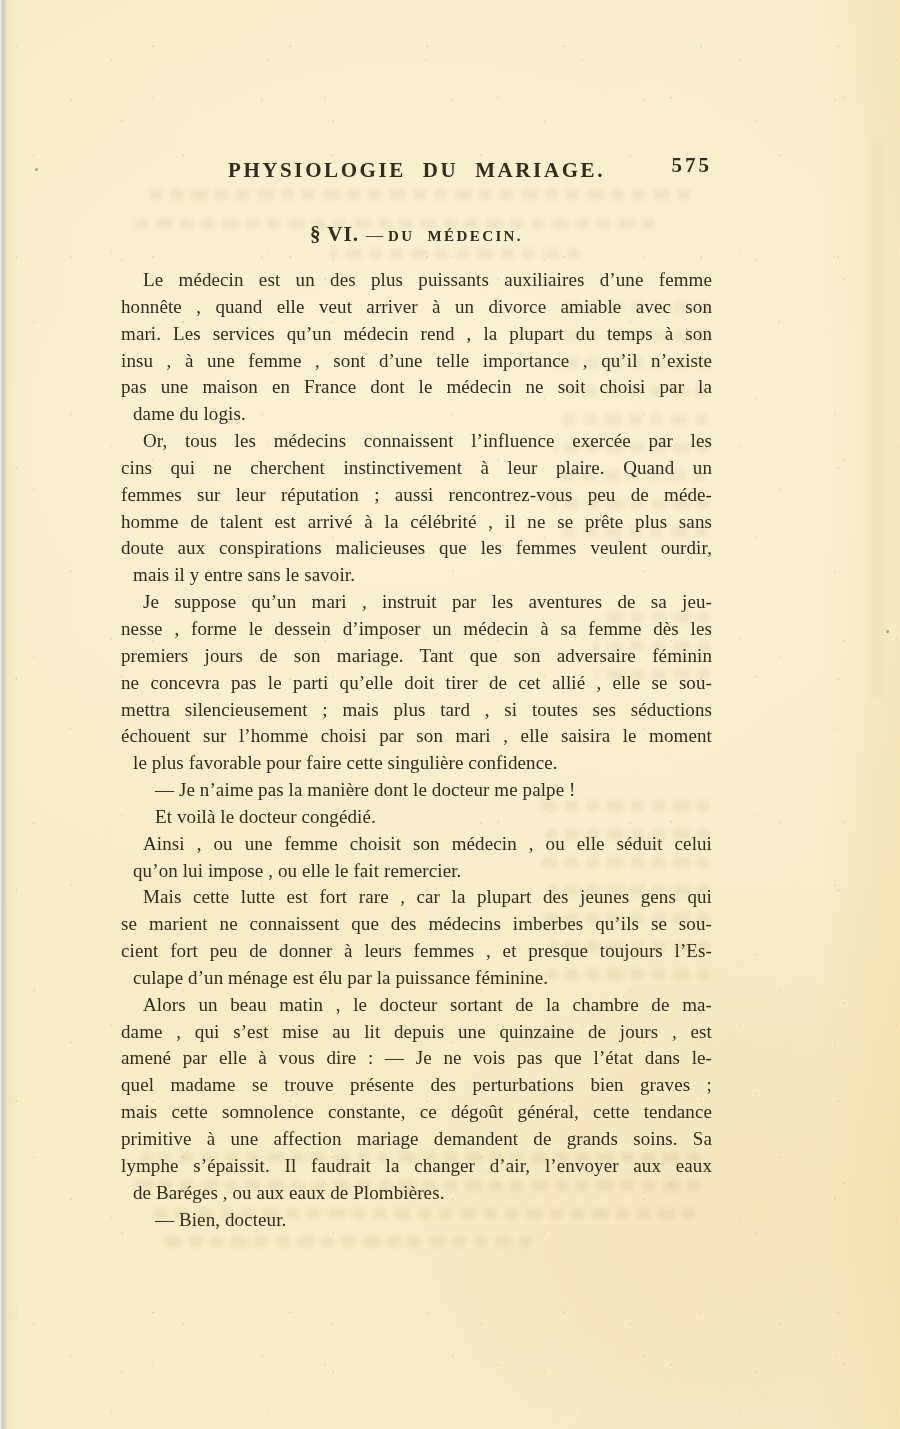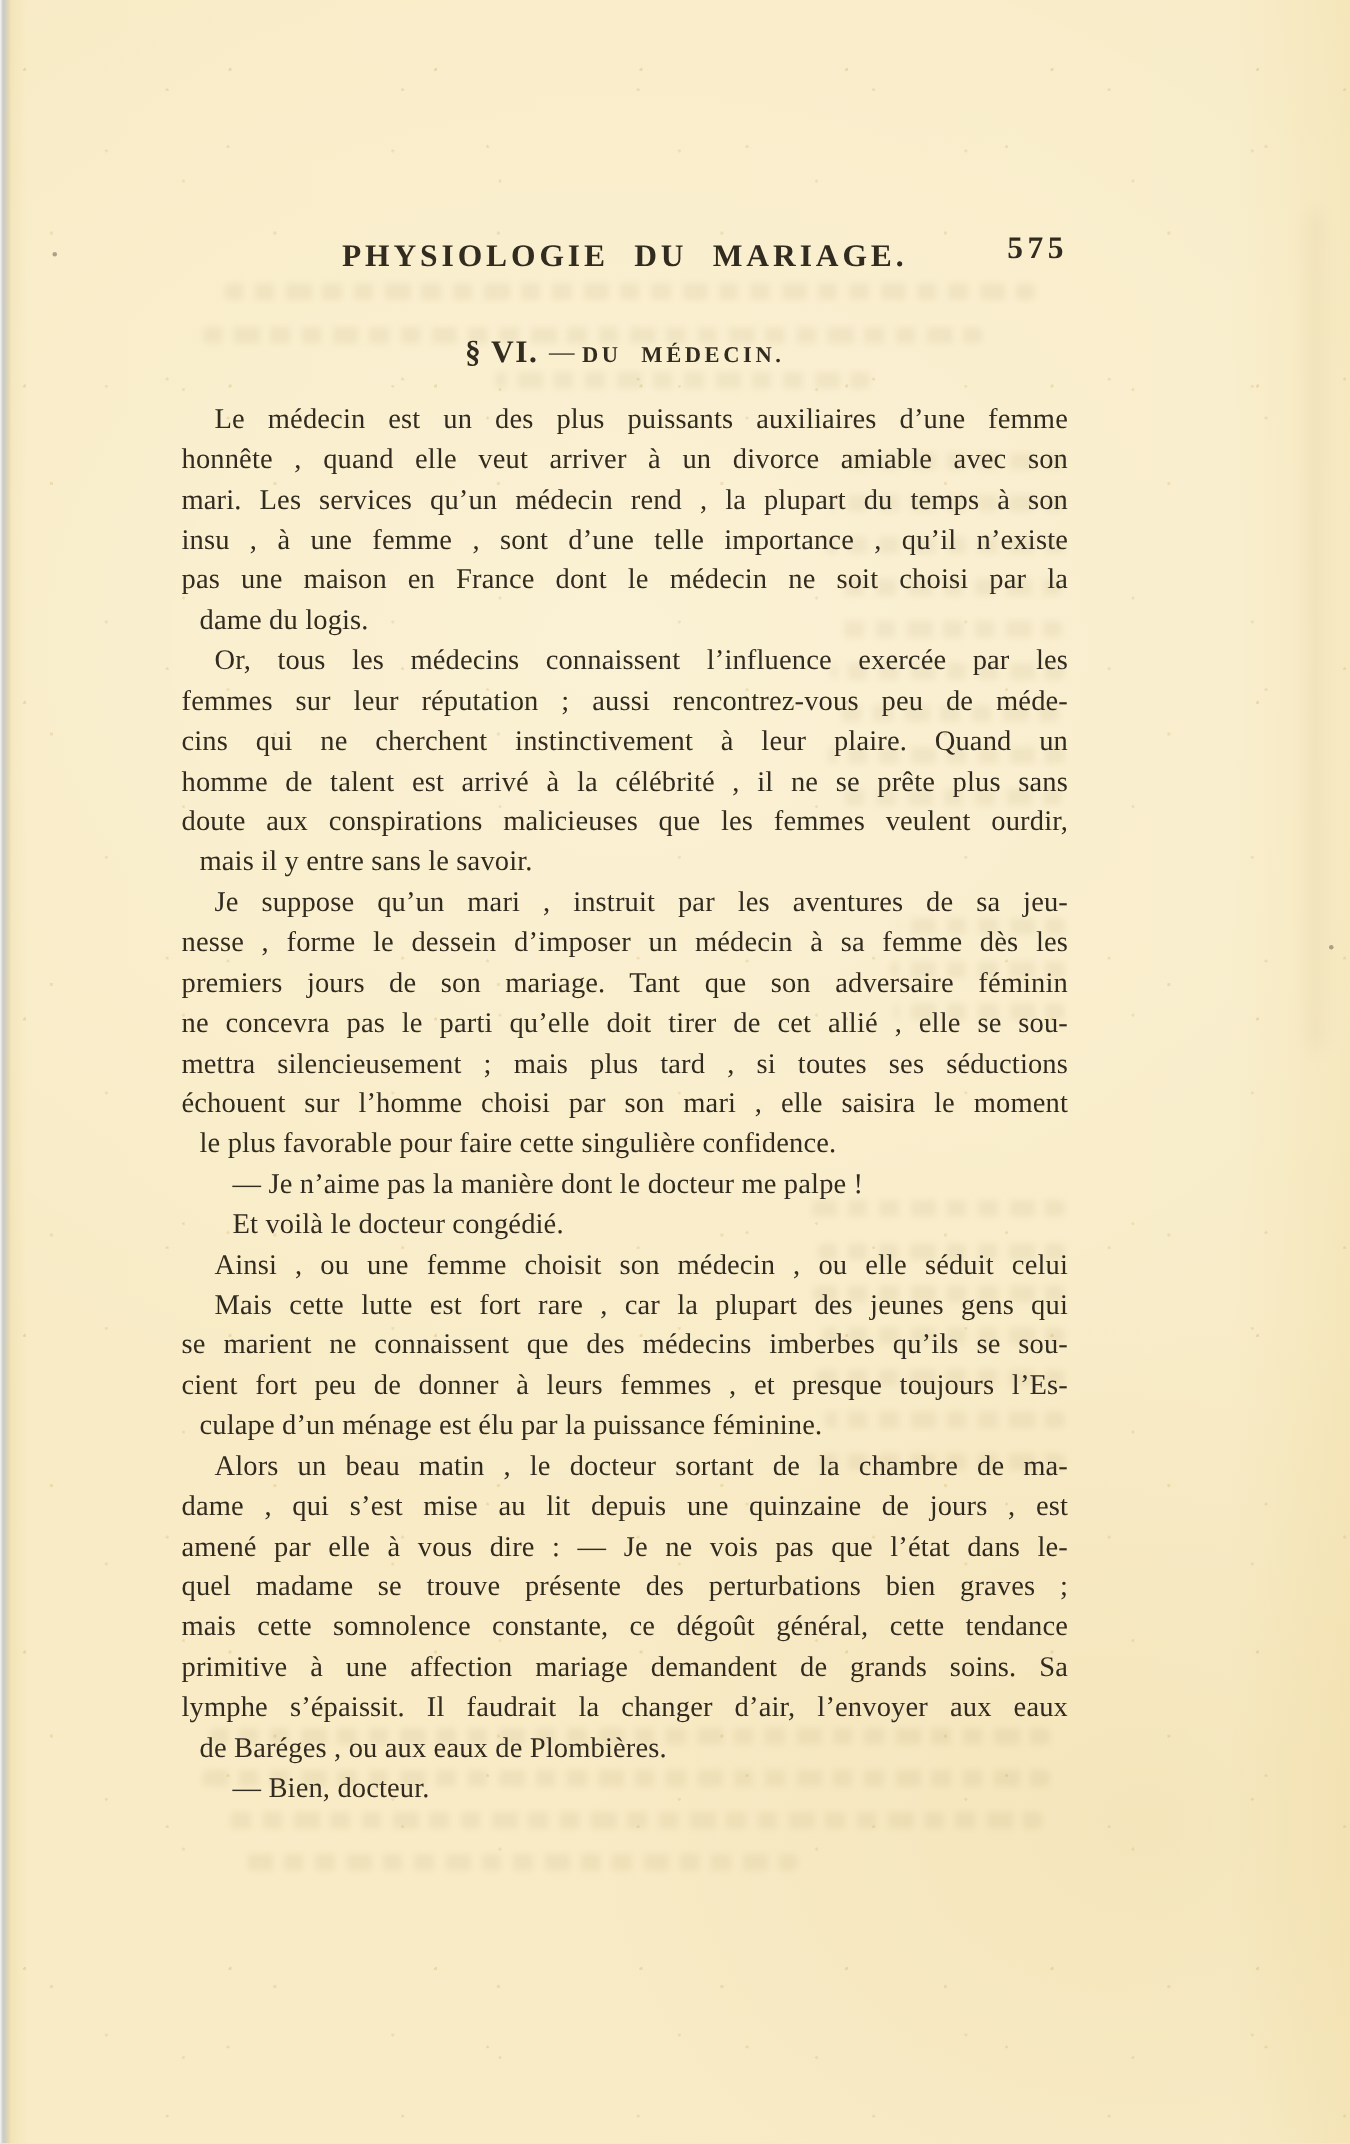--- a/index.html
+++ b/index.html
@@ -128,22 +128,22 @@
       <div class="para">
         <div class="bt-line first">Le médecin est un des plus puissants auxiliaires d’une femme</div>
         <div class="bt-line">honnête , quand elle veut arriver à un divorce amiable avec son</div>
         <div class="bt-line">mari. Les services qu’un médecin rend , la plupart du temps à son</div>
         <div class="bt-line">insu , à une femme , sont d’une telle importance , qu’il n’existe</div>
         <div class="bt-line">pas une maison en France dont le médecin ne soit choisi par la</div>
         <div class="bt-line last">dame du logis.</div>
       </div>
       <div class="para">
         <div class="bt-line first">Or, tous les médecins connaissent l’influence exercée par les</div>
+        <div class="bt-line">cins qui ne cherchent instinctivement à leur plaire. Quand un</div>
         <div class="bt-line">femmes sur leur réputation ; aussi rencontrez-vous peu de méde-</div>
-        <div class="bt-line">cins qui ne cherchent instinctivement à leur plaire. Quand un</div>
         <div class="bt-line">homme de talent est arrivé à la célébrité , il ne se prête plus sans</div>
         <div class="bt-line">doute aux conspirations malicieuses que les femmes veulent ourdir,</div>
         <div class="bt-line last">mais il y entre sans le savoir.</div>
       </div>
       <div class="para">
         <div class="bt-line first">Je suppose qu’un mari , instruit par les aventures de sa jeu-</div>
         <div class="bt-line">nesse , forme le dessein d’imposer un médecin à sa femme dès les</div>
         <div class="bt-line">premiers jours de son mariage. Tant que son adversaire féminin</div>
         <div class="bt-line">ne concevra pas le parti qu’elle doit tirer de cet allié , elle se sou-</div>
         <div class="bt-line">mettra silencieusement ; mais plus tard , si toutes ses séductions</div>
@@ -151,20 +151,21 @@
         <div class="bt-line last">le plus favorable pour faire cette singulière confidence.</div>
       </div>
       <div class="para">
         <div class="bt-line first last">— Je n’aime pas la manière dont le docteur me palpe !</div>
       </div>
       <div class="para">
         <div class="bt-line first last">Et voilà le docteur congédié.</div>
       </div>
       <div class="para">
         <div class="bt-line first">Ainsi , ou une femme choisit son médecin , ou elle séduit celui</div>
+        <div class="bt-line last">qu’on lui impose , ou elle le fait remercier.</div>
       </div>
       <div class="para">
         <div class="bt-line first">Mais cette lutte est fort rare , car la plupart des jeunes gens qui</div>
         <div class="bt-line">se marient ne connaissent que des médecins imberbes qu’ils se sou-</div>
         <div class="bt-line">cient fort peu de donner à leurs femmes , et presque toujours l’Es-</div>
         <div class="bt-line last">culape d’un ménage est élu par la puissance féminine.</div>
       </div>
       <div class="para">
         <div class="bt-line first">Alors un beau matin , le docteur sortant de la chambre de ma-</div>
         <div class="bt-line">dame , qui s’est mise au lit depuis une quinzaine de jours , est</div>

